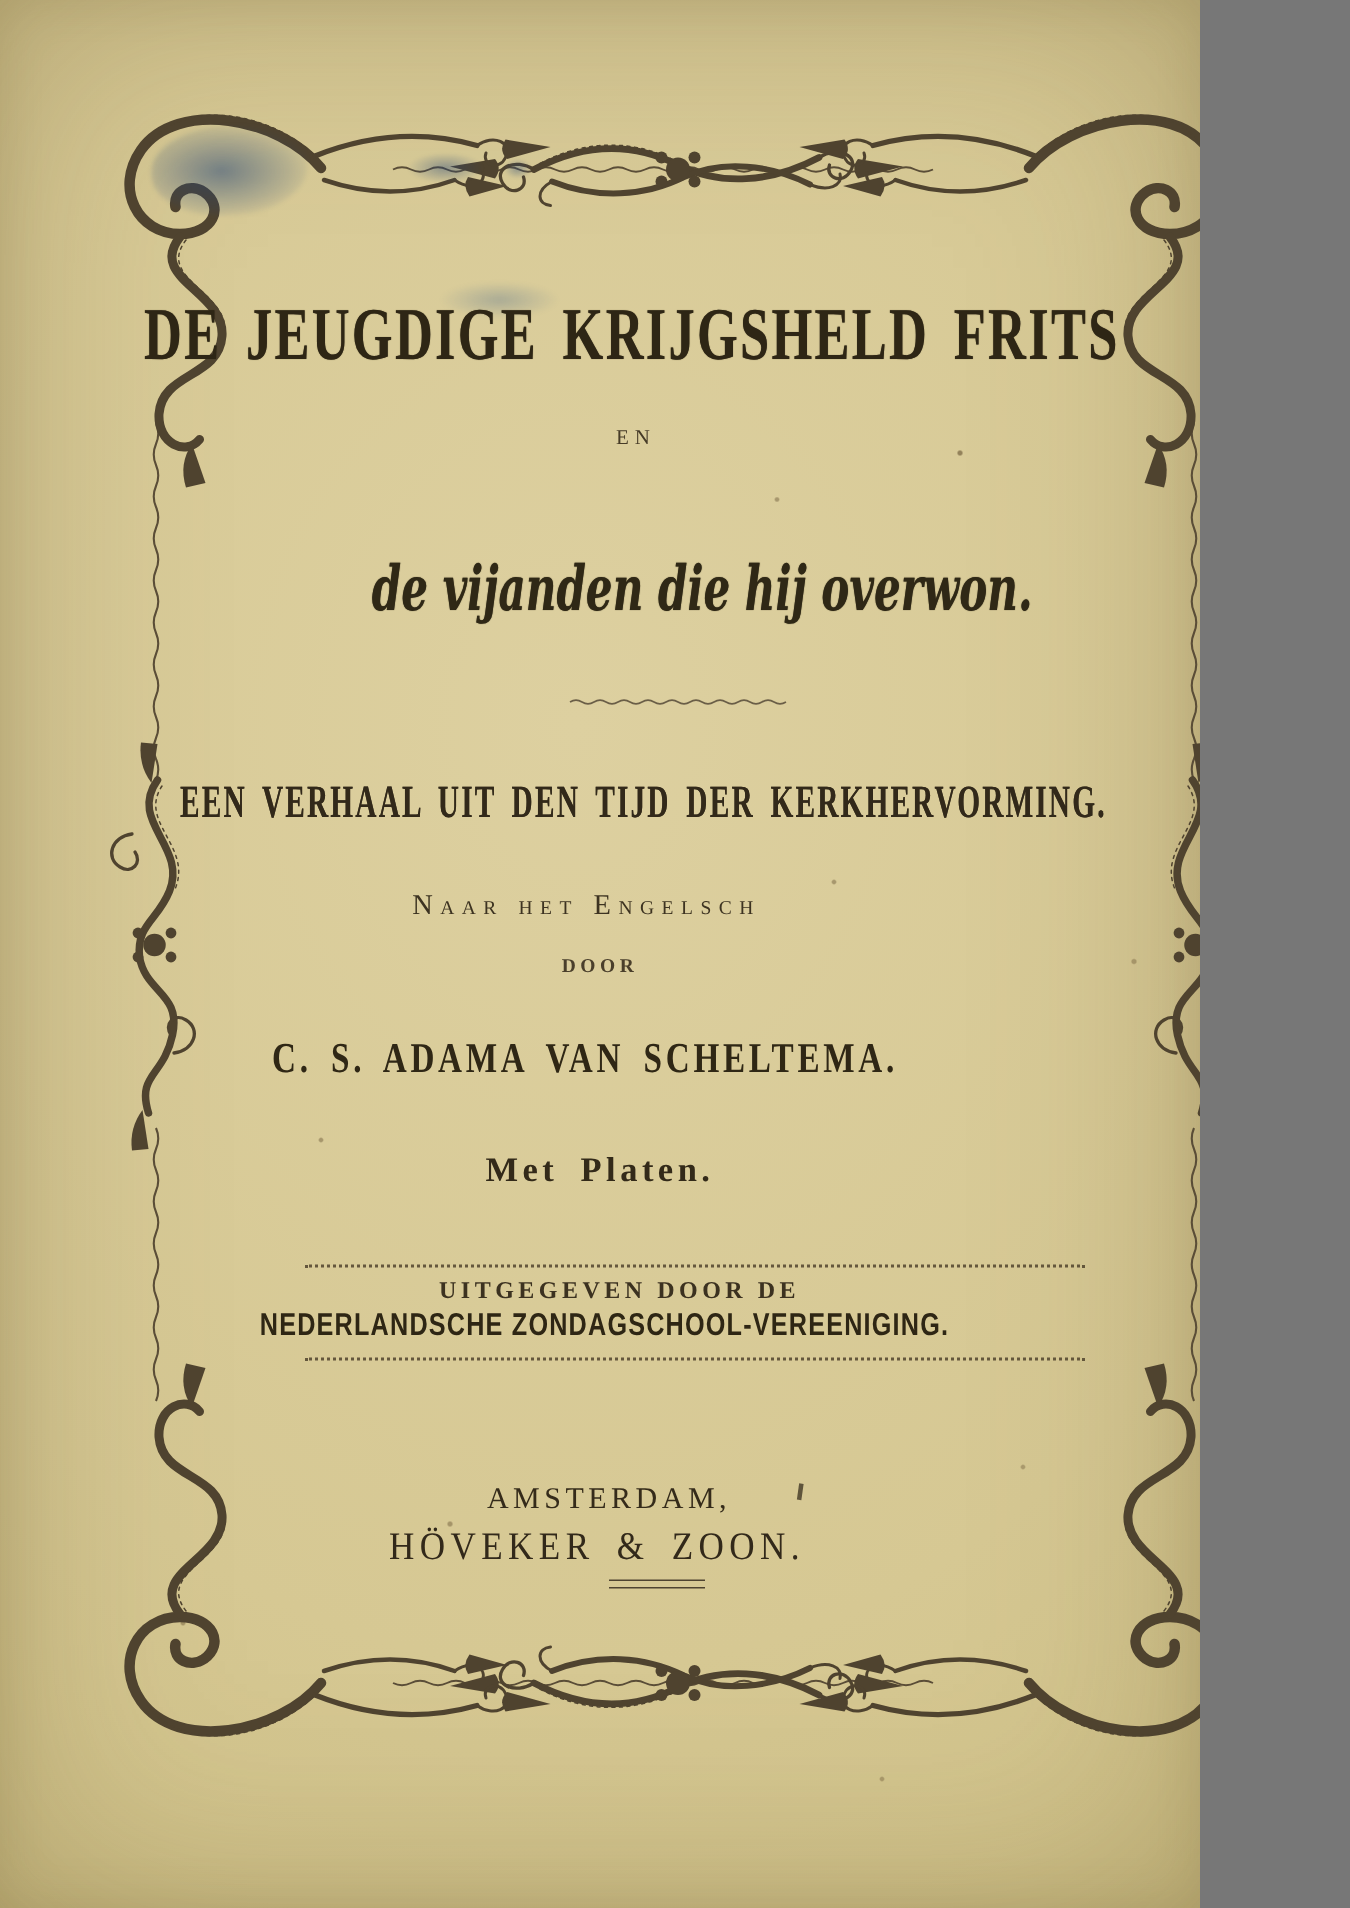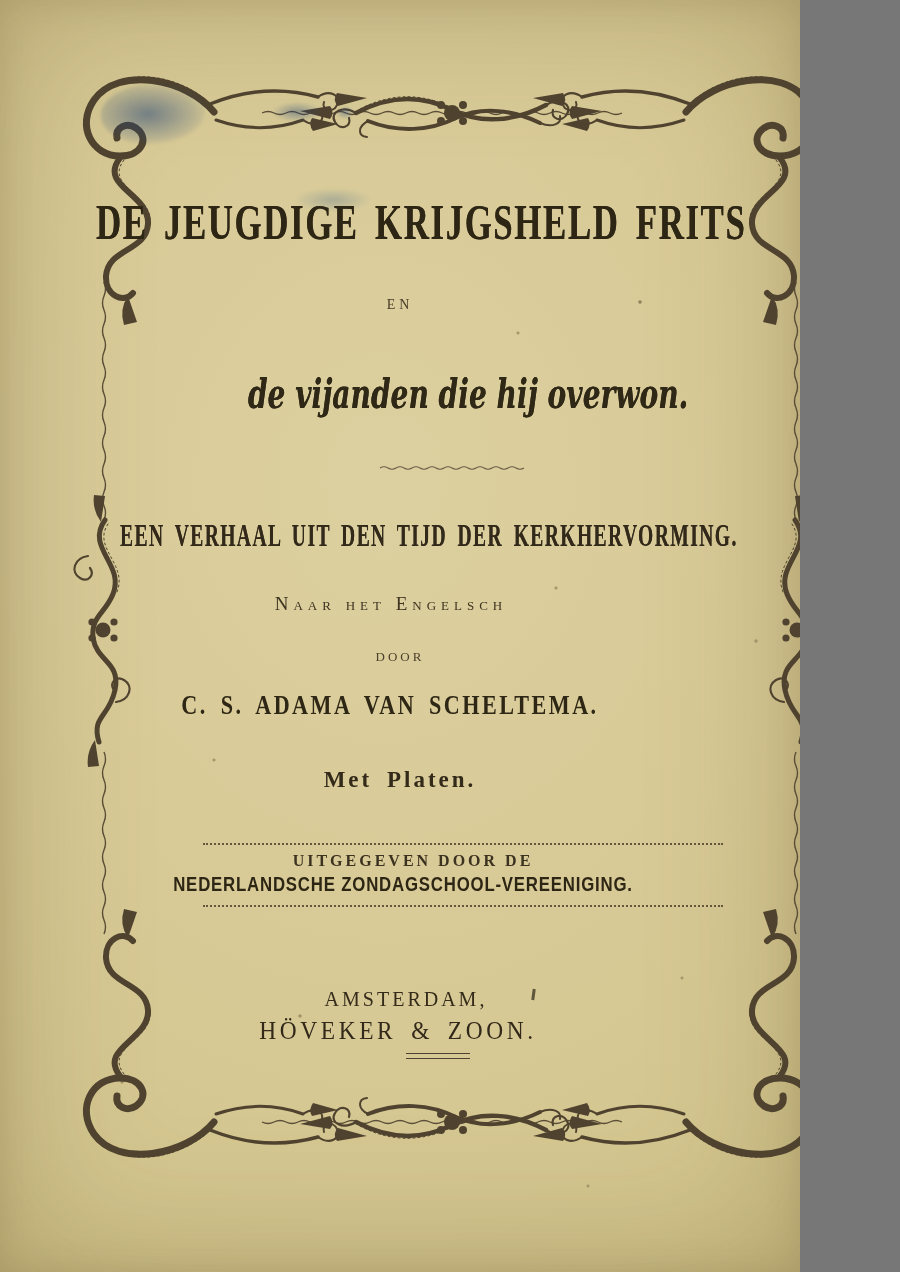--- a/index.html
+++ b/index.html
@@ -35,30 +35,30 @@
   .stain-b{left:272px;top:102px;width:50px;height:20px;border-radius:50%;
     background:radial-gradient(ellipse, rgba(36,68,118,.42), transparent 72%);filter:blur(1px);}
   .stain-c{left:294px;top:188px;width:78px;height:24px;border-radius:50%;
     background:radial-gradient(ellipse, rgba(48,88,138,.28), transparent 72%);filter:blur(1.5px);}
   .stain-d{left:336px;top:106px;width:18px;height:13px;border-radius:50%;
     background:radial-gradient(ellipse, rgba(36,68,118,.40), transparent 72%);filter:blur(1px);}
 
   .txt{position:absolute;left:0;width:100%;text-align:center;white-space:nowrap;z-index:3;}
   .title{top:196px;line-height:54px;font-size:46px;font-weight:bold;letter-spacing:2px;word-spacing:8px;
     color:#2e2615;transform:scale(.76,1.08);text-shadow:0 0 .6px rgba(46,38,21,.8);}
-  .conj{top:296px;line-height:18px;font-size:14px;letter-spacing:4px;color:#463b27;}
+  .conj{top:284px;line-height:18px;font-size:14px;letter-spacing:4px;color:#463b27;margin-left:24px;}
   .blackletter{top:362px;left:205px;width:390px;line-height:62px;font-size:36px;
     font-family:"DejaVu Serif", serif;font-style:italic;font-weight:bold;color:#2f2816;
     transform:scale(.78,1.15);text-shadow:0 0 .7px rgba(47,40,22,.9);}
   .divider{top:462px;left:378px;width:156px;height:10px;position:absolute;z-index:3;}
   .series{top:516px;line-height:40px;font-size:28px;font-weight:bold;letter-spacing:2px;word-spacing:6px;
     color:#32291a;transform:scale(.70,1.10);text-shadow:0 0 .5px rgba(50,41,26,.8);}
   .naar{top:591px;line-height:26px;font-size:19px;font-variant:small-caps;letter-spacing:5px;color:#3d3321;
     transform:translateX(-9px);}
-  .door{top:649px;line-height:16px;font-size:13px;font-weight:normal;letter-spacing:3px;color:#4a3f2b;}
+  .door{top:636px;line-height:16px;font-size:13px;font-weight:bold;letter-spacing:3px;color:#4a3f2b;}
   .author{top:686px;line-height:38px;font-size:27px;font-weight:bold;letter-spacing:3px;word-spacing:6px;
     color:#2f2715;transform:translateX(-10px) scale(.82,1.05);}
   .plates{top:765px;line-height:30px;font-size:23px;font-weight:bold;letter-spacing:3px;word-spacing:6px;color:#332a19;font-family:Liberation Serif, serif;}
   .rule{position:absolute;left:203px;width:520px;height:0;border-top:2px dotted rgba(80,67,45,.85);z-index:3;}
   .rule1{top:843px;} .rule2{top:905px;}
   .uitg{top:851px;line-height:20px;font-size:16px;font-weight:bold;letter-spacing:3px;color:#3c3220;
     transform:translateX(13px);}
   .neder{top:870px;line-height:28px;font-size:21px;font-weight:bold;letter-spacing:1px;color:#2e2614;
     font-family:"Liberation Sans", sans-serif;transform:translateX(3px) scale(.80,1);}
   .city{top:986px;line-height:26px;font-size:20px;letter-spacing:3px;color:#352b1a;transform:translateX(6px);}

